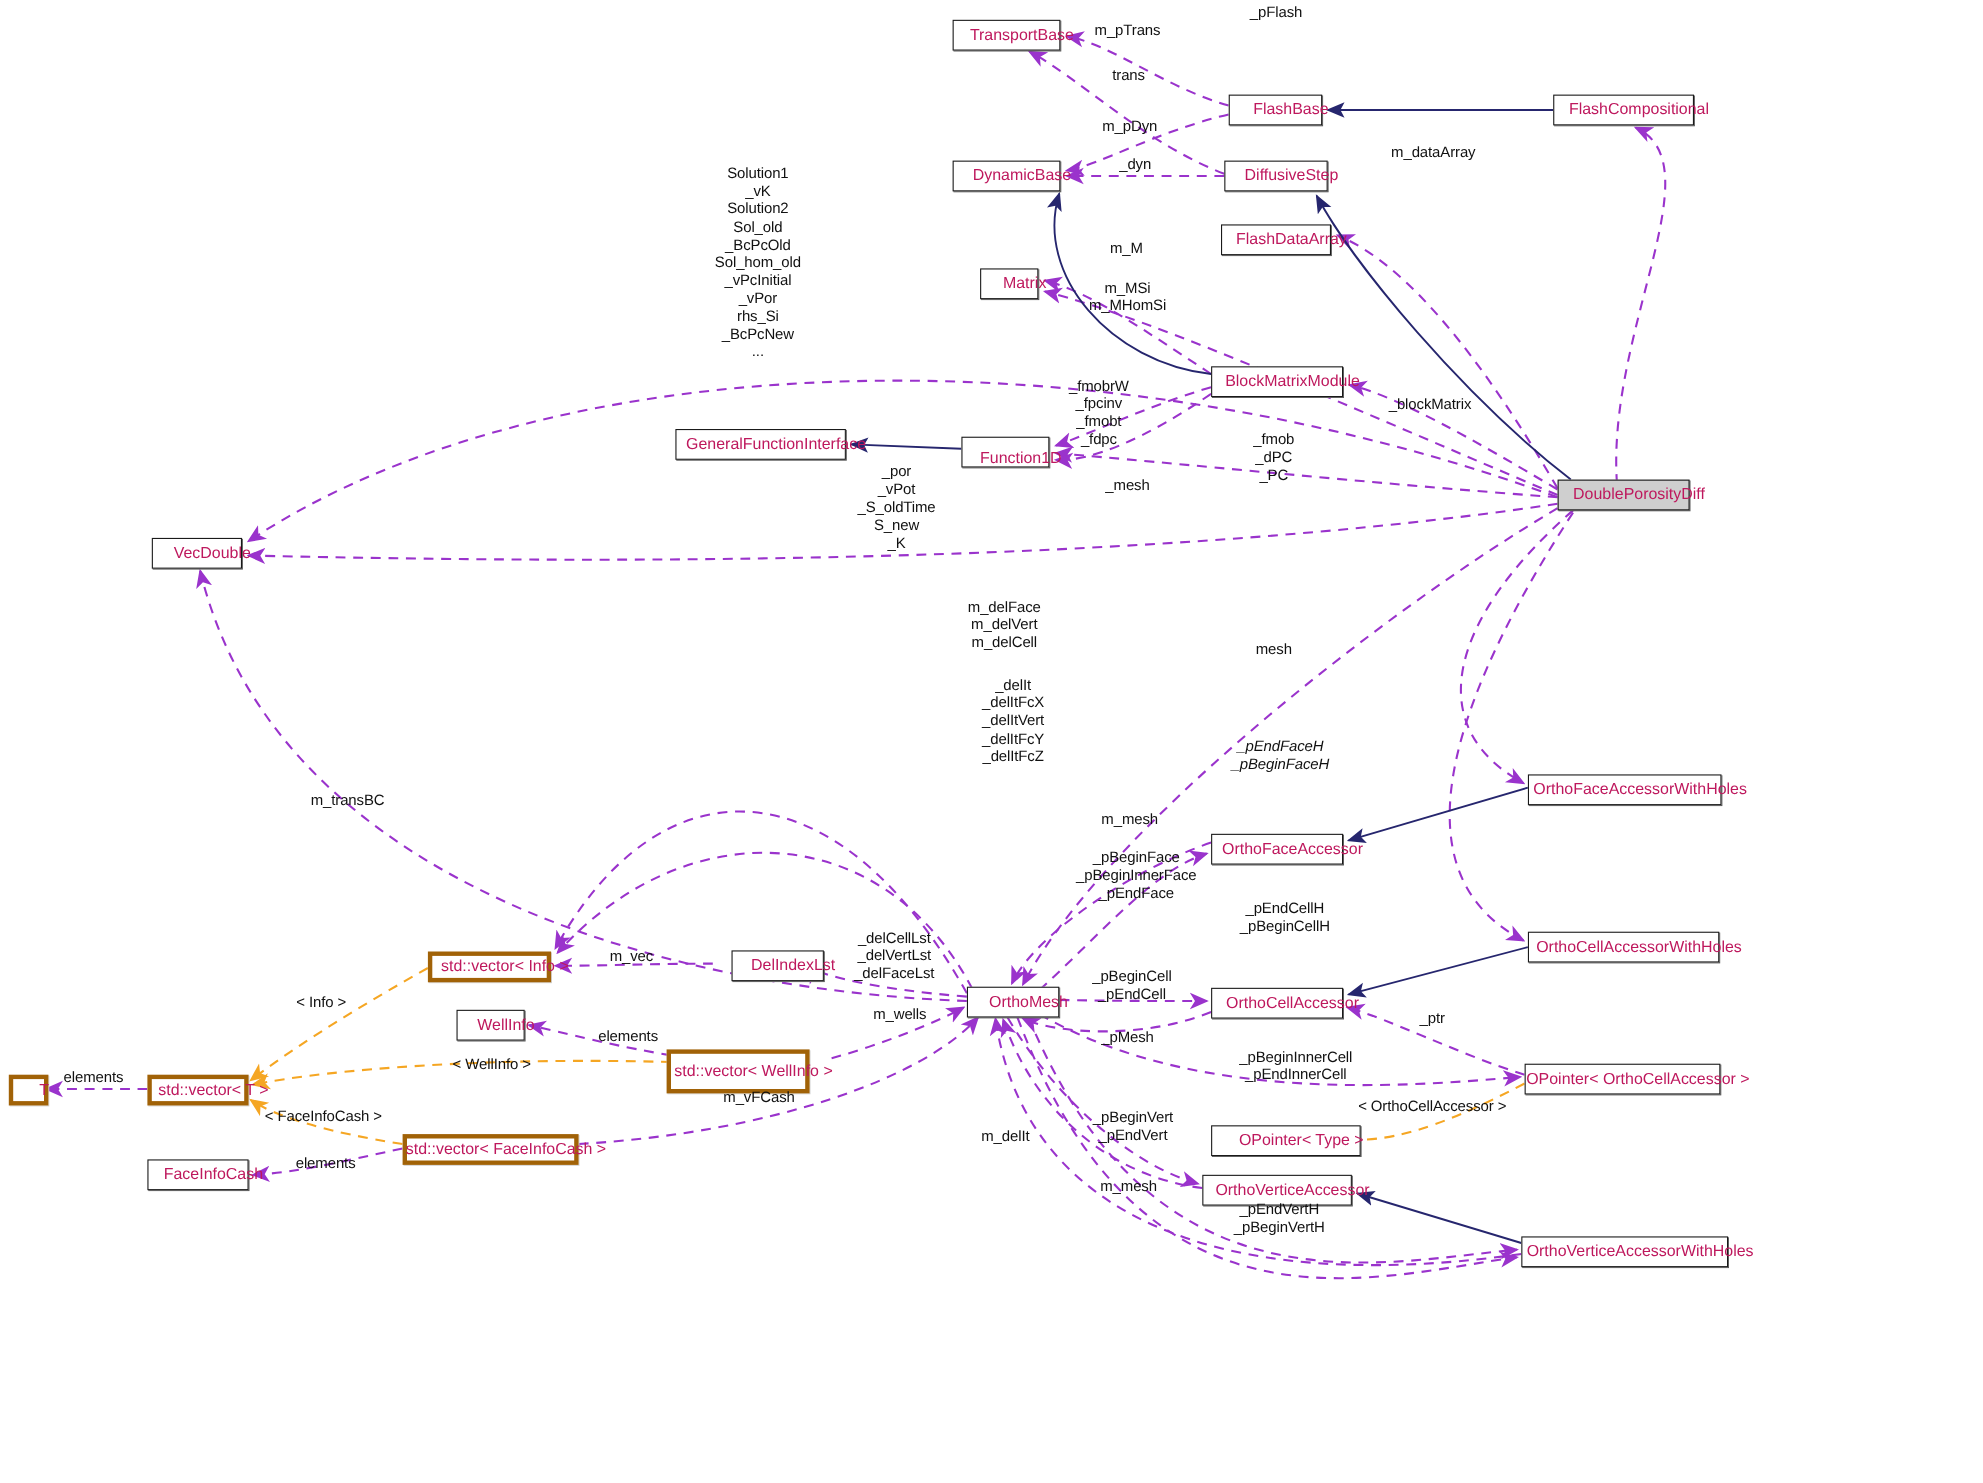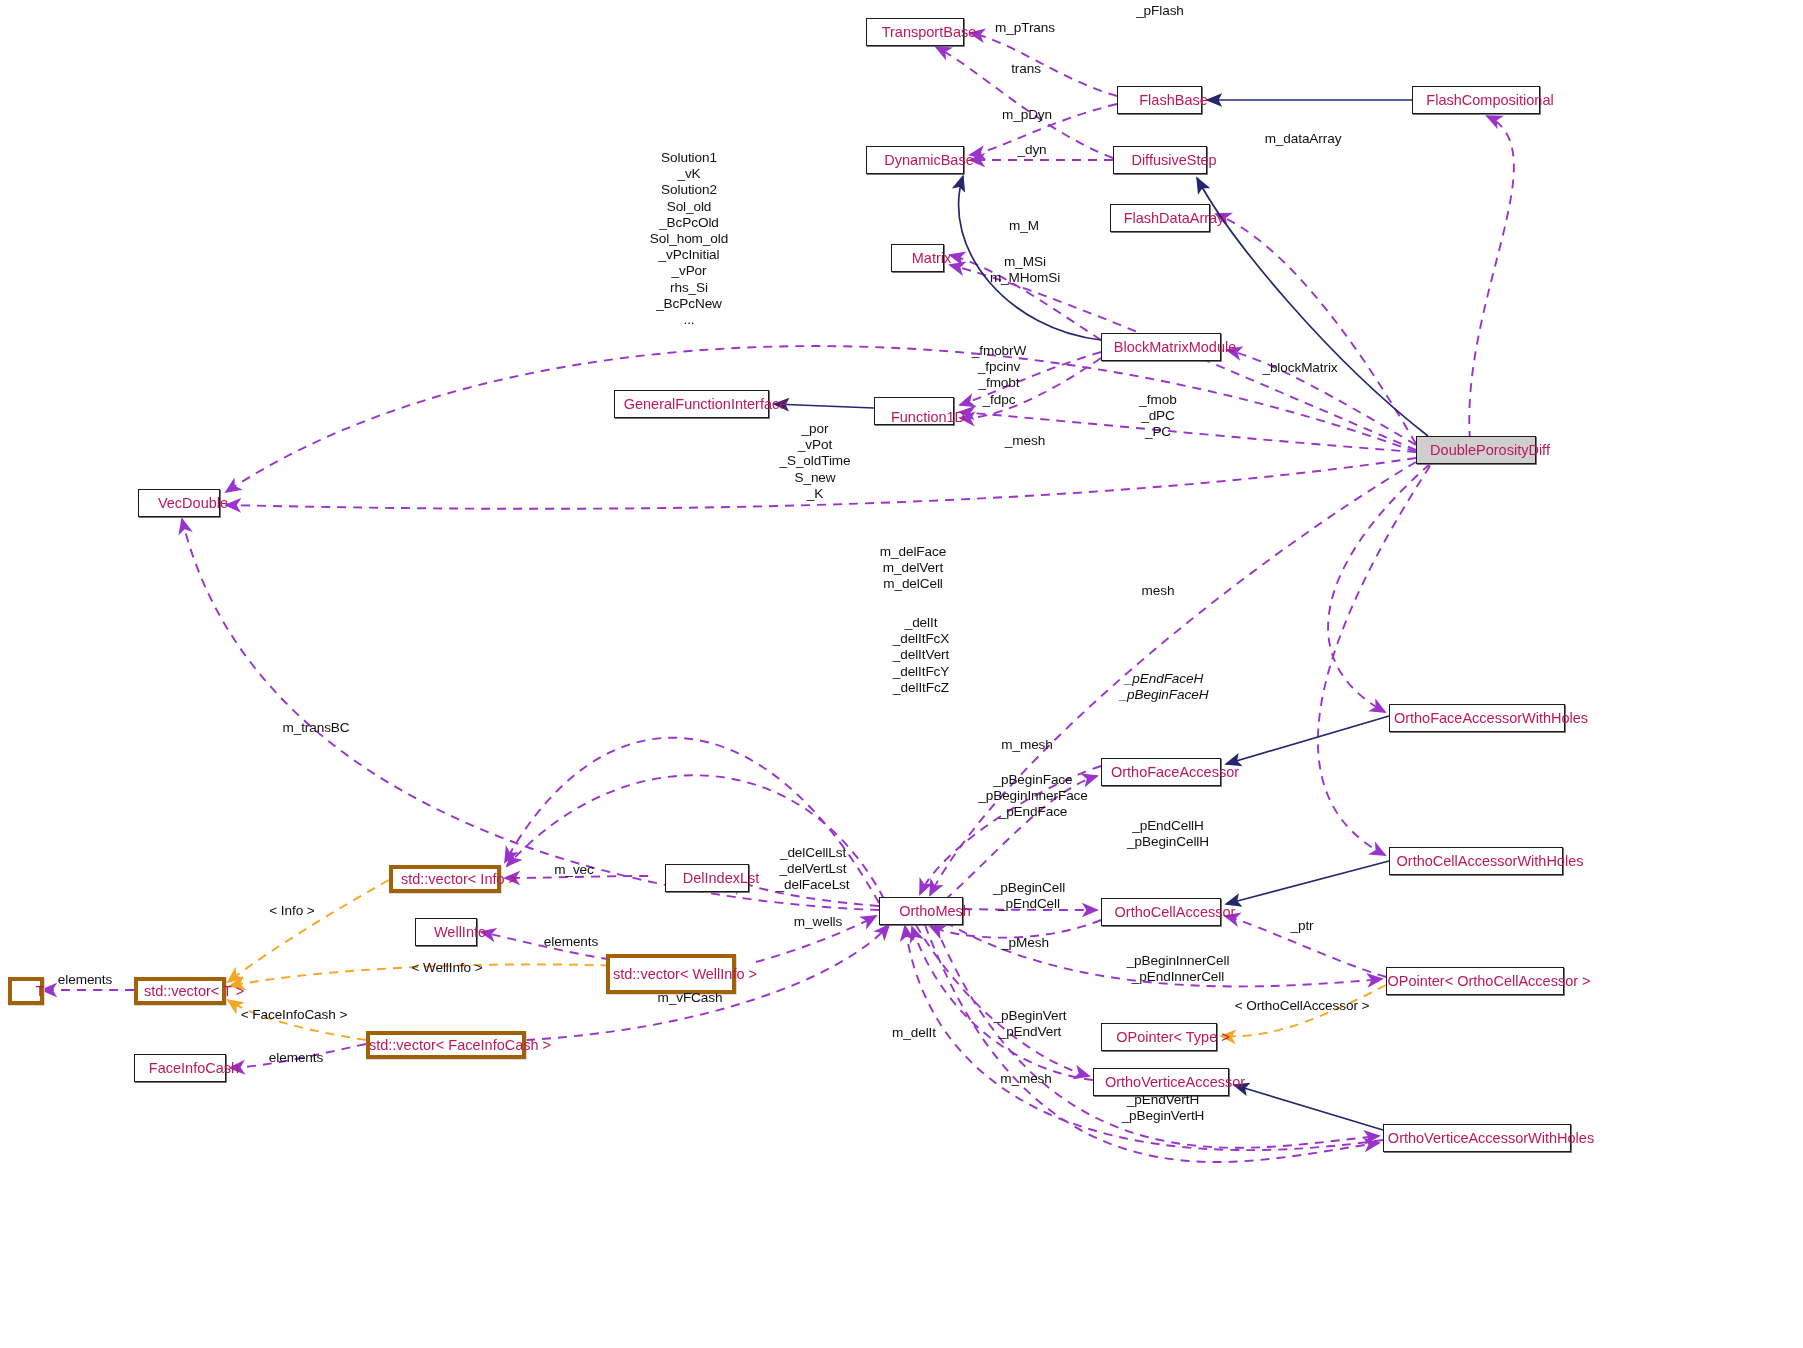--- a/index.html
+++ b/index.html
@@ -222,21 +222,21 @@
     </div>
   <div class="node thick" style="left: 1386px; top: 967px; width: 178px; height: 28px;">
       <span>OPointer&lt; OrthoCellAccessor &gt;</span>
     </div>
   <div class="node light" style="left: 8px; top: 977px; width: 30px; height: 28px;">
       <span>T</span>
     </div>
   <div class="node light" style="left: 134px; top: 977px; width: 92px; height: 28px;">
       <span>std::vector&lt; T &gt;</span>
     </div>
-  <div class="node thick" style="left: 1101px; top: 1023px; width: 116px; height: 28px;">
+  <div class="node thick" style="left: 1101px; top: 1023px; width: 136px; height: 28px;">
       <span>OPointer&lt; Type &gt;</span>
     </div>
   <div class="node light" style="left: 366px; top: 1031px; width: 160px; height: 28px;">
       <span>std::vector&lt; FaceInfoCash &gt;</span>
     </div>
   <div class="node thick" style="left: 134px; top: 1054px; width: 92px; height: 28px;">
       <span>FaceInfoCash</span>
     </div>
   <div class="node thick" style="left: 1093px; top: 1068px; width: 136px; height: 28px;">
       <span>OrthoVerticeAccessor</span>

